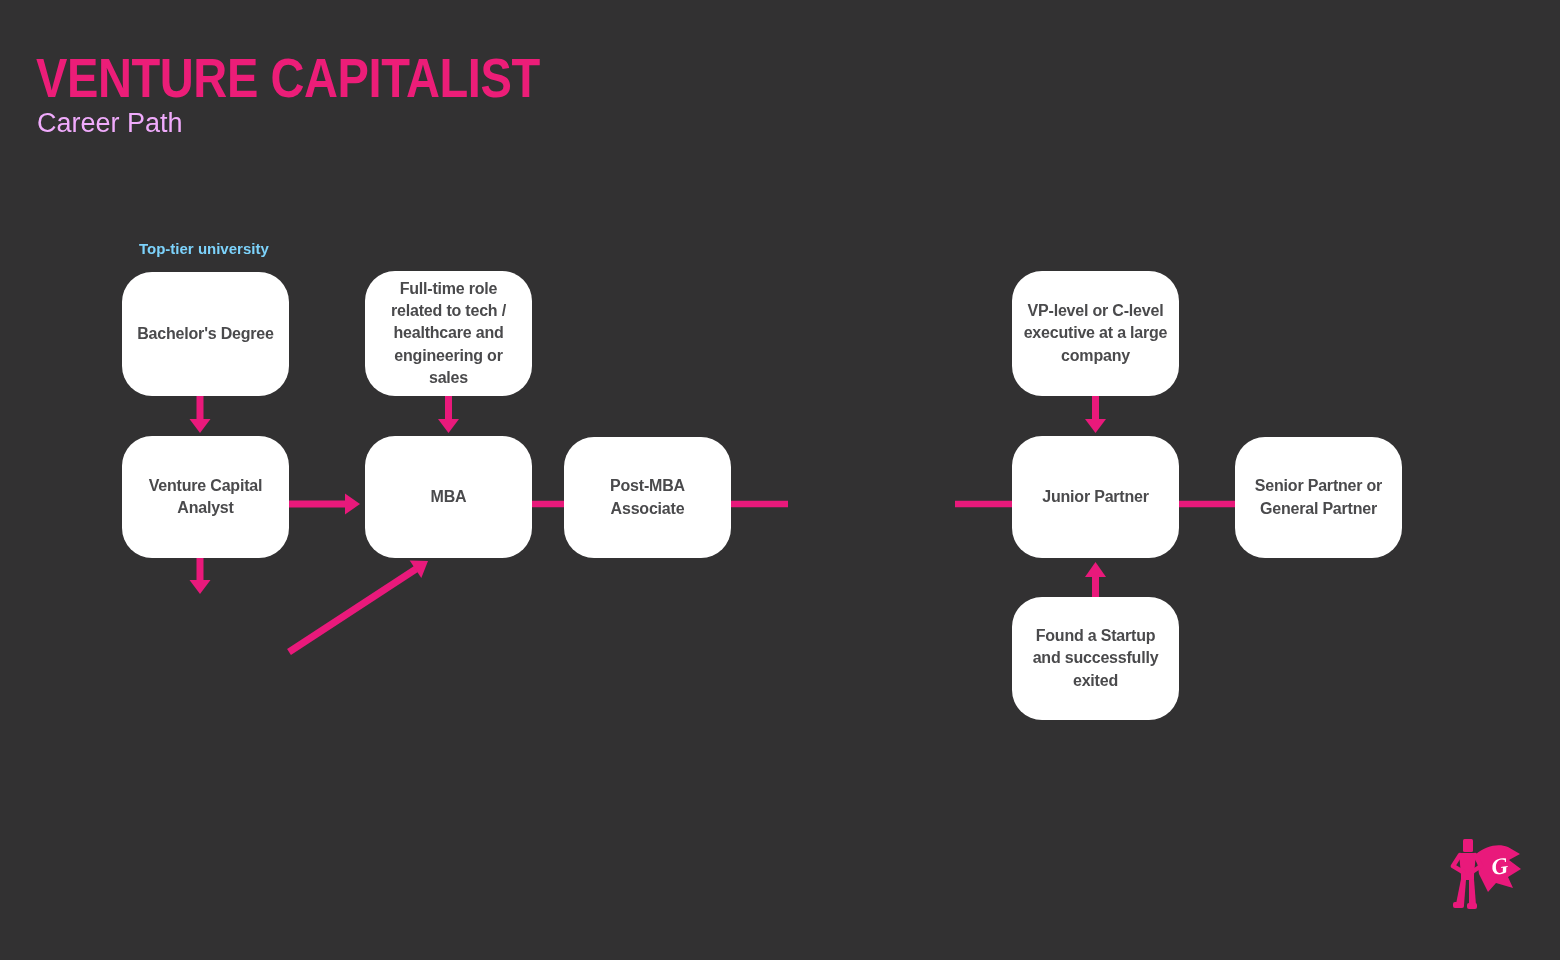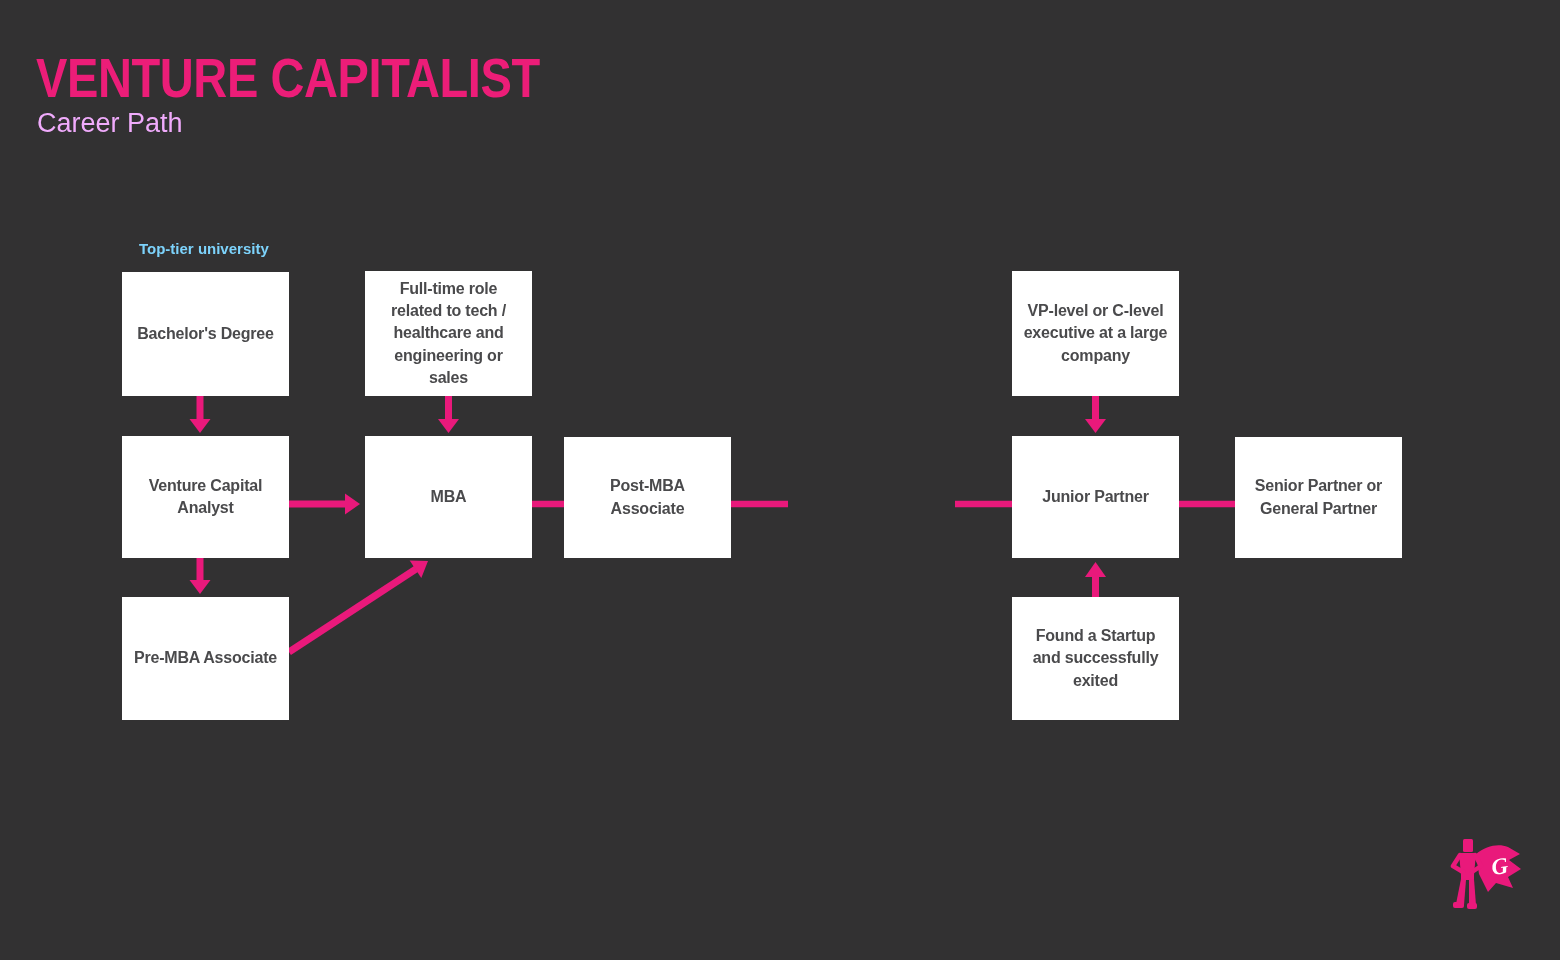--- a/index.html
+++ b/index.html
@@ -21,21 +21,21 @@
     position:absolute;left:139px;top:240px;
     font-size:15px;font-weight:700;color:#7dd3fc;white-space:nowrap;
   }
   .diagram{position:absolute;inset:0;}
   .edges{position:absolute;left:0;top:0;pointer-events:none;}
   .edges line,.edges path{stroke:#E9197B;fill:none;}
   .edges polygon{fill:#E9197B;stroke:none;}
   .node{
     position:absolute;width:167px;background:#FFFFFF;
     display:flex;align-items:center;justify-content:center;
-    text-align:center;box-sizing:border-box;padding:0 2px;
+    text-align:center;box-sizing:border-box;padding:0 2px;border-radius:30px;
   }
   .node-label{
     color:#4A4A4C;font-size:16px;font-weight:700;line-height:1.38;
     letter-spacing:-0.2px;white-space:pre-line;
   }
   .n-bachelors{left:122px;top:272px;height:124px}
   .n-fulltime{left:365px;top:271px;height:125px}
   .n-vpexec{left:1012px;top:271px;height:125px}
   .n-vcanalyst{left:122px;top:436px;height:122px}
   .n-mba{left:365px;top:436px;height:122px}
@@ -134,23 +134,20 @@
       <span class="node-label">Post-MBA
 Associate</span>
     </div>
     <div class="node n-junior">
       <span class="node-label">Junior Partner</span>
     </div>
     <div class="node n-senior">
       <span class="node-label">Senior Partner or
 General Partner</span>
     </div>
-    <div class="node n-premba">
-      <span class="node-label">Pre-MBA Associate</span>
-    </div>
     <div class="node n-startup">
       <span class="node-label">Found a Startup
 and successfully
 exited</span>
     </div>
   </div>
 
   <svg class="mascot" viewBox="0 0 76 78">
 
     <path class="fig" d="M26,16 C36,8 48,5 58,9 L70,16 L59,22 L71,31 L58,39 L63,50 L46,45 L38,54 L29,36 Z"></path>

